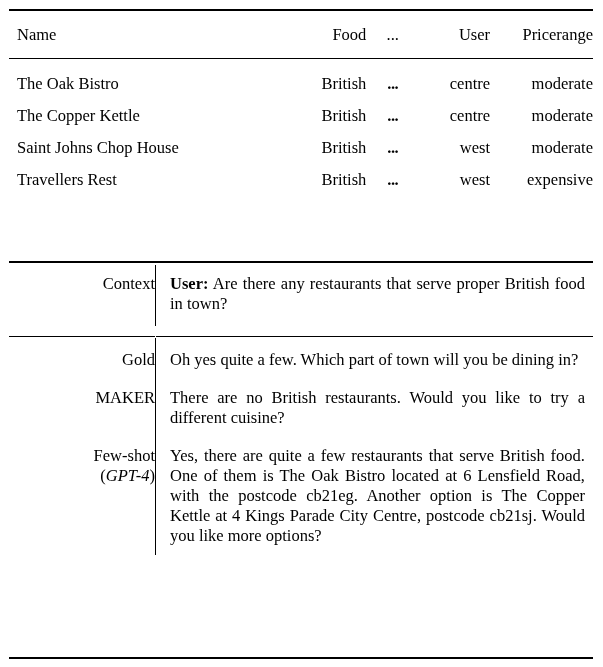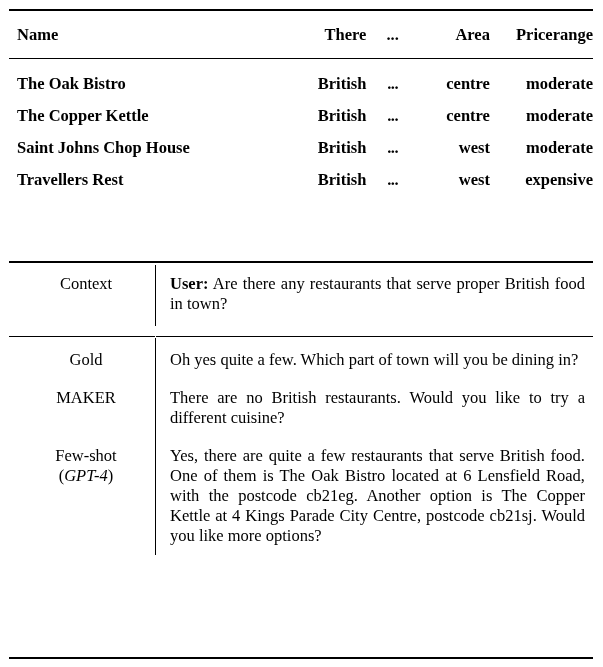--- a/index.html
+++ b/index.html
@@ -41,21 +41,21 @@
   #db-table {
     position: absolute;
     left: 9px;
     top: 13px;
     width: 584px;
     border-collapse: collapse;
     font-size: 16.5px;
   }
   #db-table th, #db-table td {
     padding: 0;
-    font-weight: bold;
+    font-weight: normal;
     line-height: 1;
     white-space: nowrap;
   }
   #db-table thead th { height: 44px; vertical-align: middle; }
   #db-table tbody td { height: 32px; vertical-align: middle; }
   #db-table tbody tr:first-child td { padding-top: 11px; height: 32px; }
 
   .col-name  { text-align: left;  width: 262px; padding-left: 8px !important; }
   .col-food  { text-align: right; width: 92px; }
   .col-dots  { text-align: center; width: 54px; }
@@ -76,21 +76,21 @@
   #dialogue td {
     padding: 0;
     vertical-align: top;
     line-height: 1.21;
   }
   td.label-cell {
     width: 138px;
     padding-left: 8px !important;
     padding-top: 9px !important;
     padding-bottom: 9px !important;
-    text-align: center;
+    text-align: right;
     margin-left: 48px;
   }
   td.divider-cell {
     width: 1px;
     padding: 0 !important;
     background: #000;
     border: 0;
   }
   td.text-cell {
     padding-left: 14px !important;
@@ -118,23 +118,23 @@
   <div class="rule rule-heavy" id="rule-top"></div>
   <div class="rule rule-light" id="rule-head"></div>
   <div class="rule rule-heavy" id="rule-data-end"></div>
   <div class="rule rule-light" id="rule-ctx-end"></div>
   <div class="rule rule-heavy" id="rule-bottom"></div>
 
   <table id="db-table">
     <thead>
       <tr>
         <th class="col-name">Name</th>
-        <th class="col-food">There</th>
+        <th class="col-food">Food</th>
         <th class="col-dots">...</th>
-        <th class="col-area">Area</th>
+        <th class="col-area">User</th>
         <th class="col-price">Pricerange</th>
       </tr>
     </thead>
     <tbody>
       <tr>
         <td class="col-name">The Oak Bistro</td>
         <td class="col-food">British</td>
         <td class="col-dots">...</td>
         <td class="col-area">centre</td>
         <td class="col-price">moderate</td>

